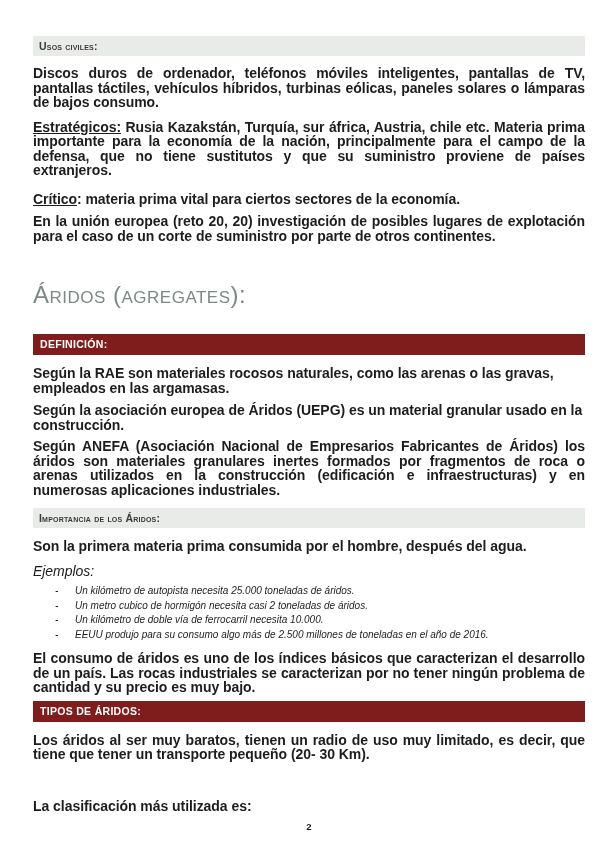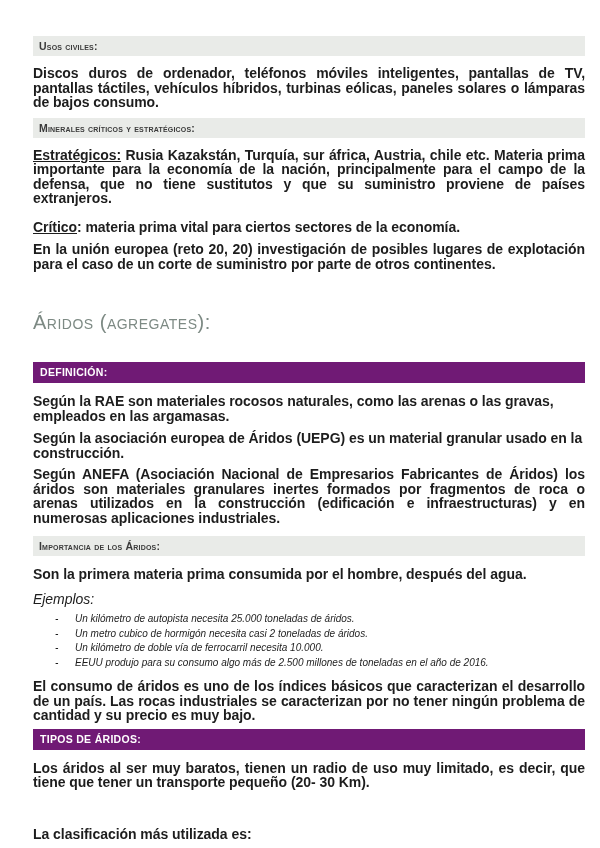--- a/index.html
+++ b/index.html
@@ -22,40 +22,40 @@
     font-variant:small-caps;
     font-size:10.5px;
     font-weight:600;
     letter-spacing:0.2px;
     padding:4px 6px 3px 6px;
     height:20px;
     line-height:13px;
   }
   
   .bar-green {
-    background:#701a75;
+    background:#7f1d1d;
     color:#ffffff;
     font-size:10.5px;
     font-weight:700;
     letter-spacing:0.3px;
     padding:4px 7px;
     height:21px;
     line-height:13px;
   }
   .para {
     font-size:14px;
     font-weight:700;
     line-height:14.5px;
     letter-spacing:-0.05px;
   }
   .just { text-align:justify; }
   .u { text-decoration:underline;text-align:center; }
   .doc-title {
     font-variant:small-caps;
-    font-size:20px;
+    font-size:24px;
     font-weight:400;
     color:#7d8a84;
     letter-spacing:0.5px;
     line-height:39px;
   }
   .italic {
     font-style:italic;
     font-weight:400;
   }
   .ex-list { }
@@ -83,21 +83,20 @@
 </head>
 <body>
 
 <div class="page">
 
   <div class="bar-gray">Usos civiles:</div>
 
   <p class="para just mt10">Discos duros de ordenador, teléfonos móviles inteligentes, pantallas de TV, pantallas táctiles, vehículos híbridos, turbinas eólicas, paneles solares o lámparas de bajos consumo.</p>
 
 
-  <div class="bar-gray mt8">Minerales críticos y estratégicos:</div>
 
   <p class="para just mt10"><span class="u">Estratégicos:</span><span> Rusia Kazakstán, Turquía, sur áfrica, Austria, chile etc. Materia prima importante para la economía de la nación, principalmente para el campo de la defensa, que no tiene sustitutos y que su suministro proviene de países extranjeros.</span></p>
 
   <p class="para mt14"><span class="u">Crítico</span><span>: materia prima vital para ciertos sectores de la economía.</span></p>
 
   <p class="para just mt8">En la unión europea (reto 20, 20) investigación de posibles lugares de explotación para el caso de un corte de suministro por parte de otros continentes.</p>
 
   <h1 class="doc-title mt32">Áridos (agregates):</h1>
 
   <div class="bar-green mt20">DEFINICIÓN:</div>

